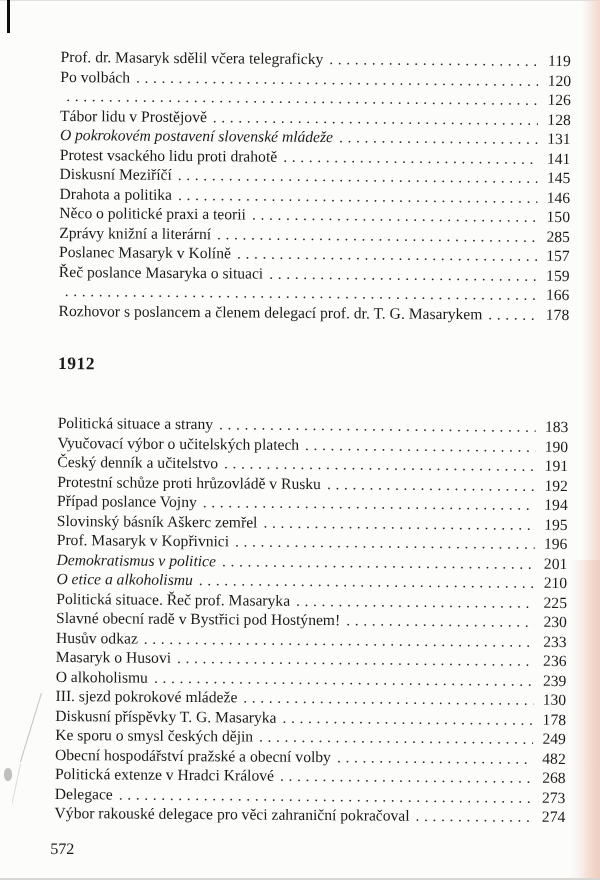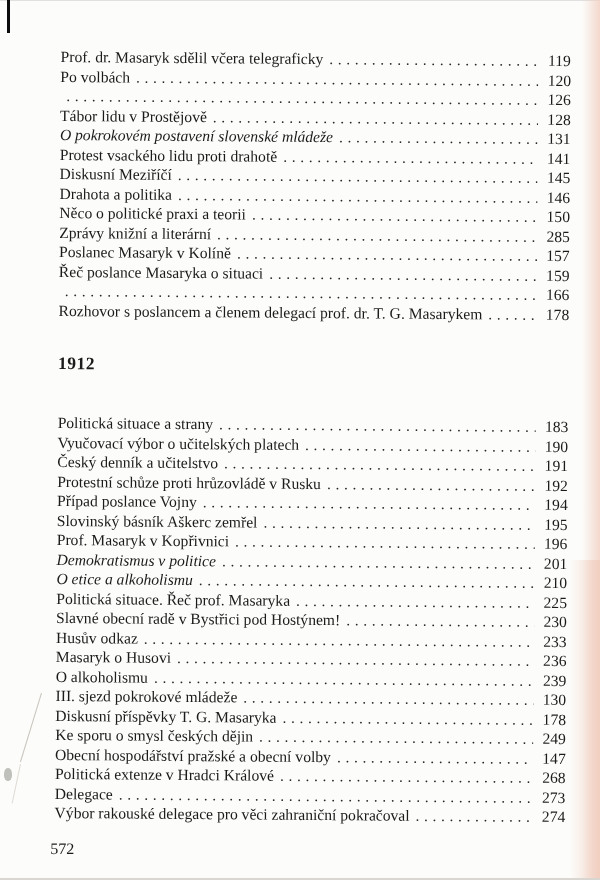--- a/index.html
+++ b/index.html
@@ -239,21 +239,21 @@
     <span class="p">178</span>
   </div>
           <div class="row">
     <span class="t">Ke sporu o smysl českých dějin</span>
     <span class="dots">..........................................................................................</span>
     <span class="p">249</span>
   </div>
           <div class="row">
     <span class="t">Obecní hospodářství pražské a obecní volby</span>
     <span class="dots">..........................................................................................</span>
-    <span class="p">147</span>
+    <span class="p">482</span>
   </div>
           <div class="row">
     <span class="t">Politická extenze v Hradci Králové</span>
     <span class="dots">..........................................................................................</span>
     <span class="p">268</span>
   </div>
           <div class="row">
     <span class="t">Delegace</span>
     <span class="dots">..........................................................................................</span>
     <span class="p">273</span>

